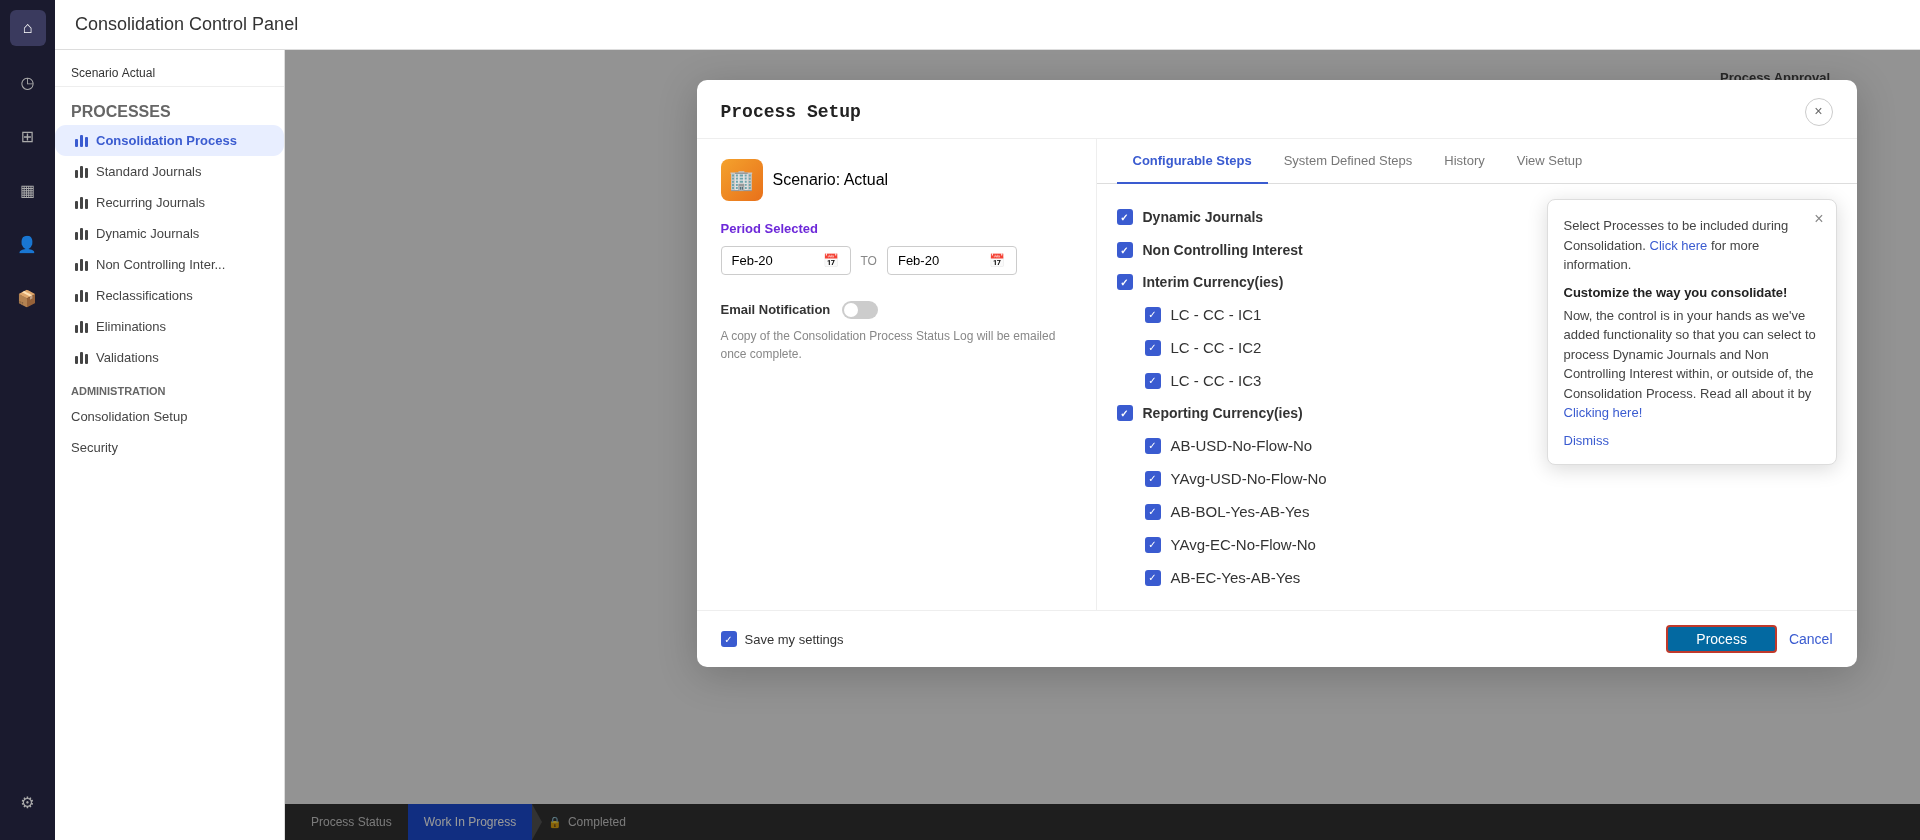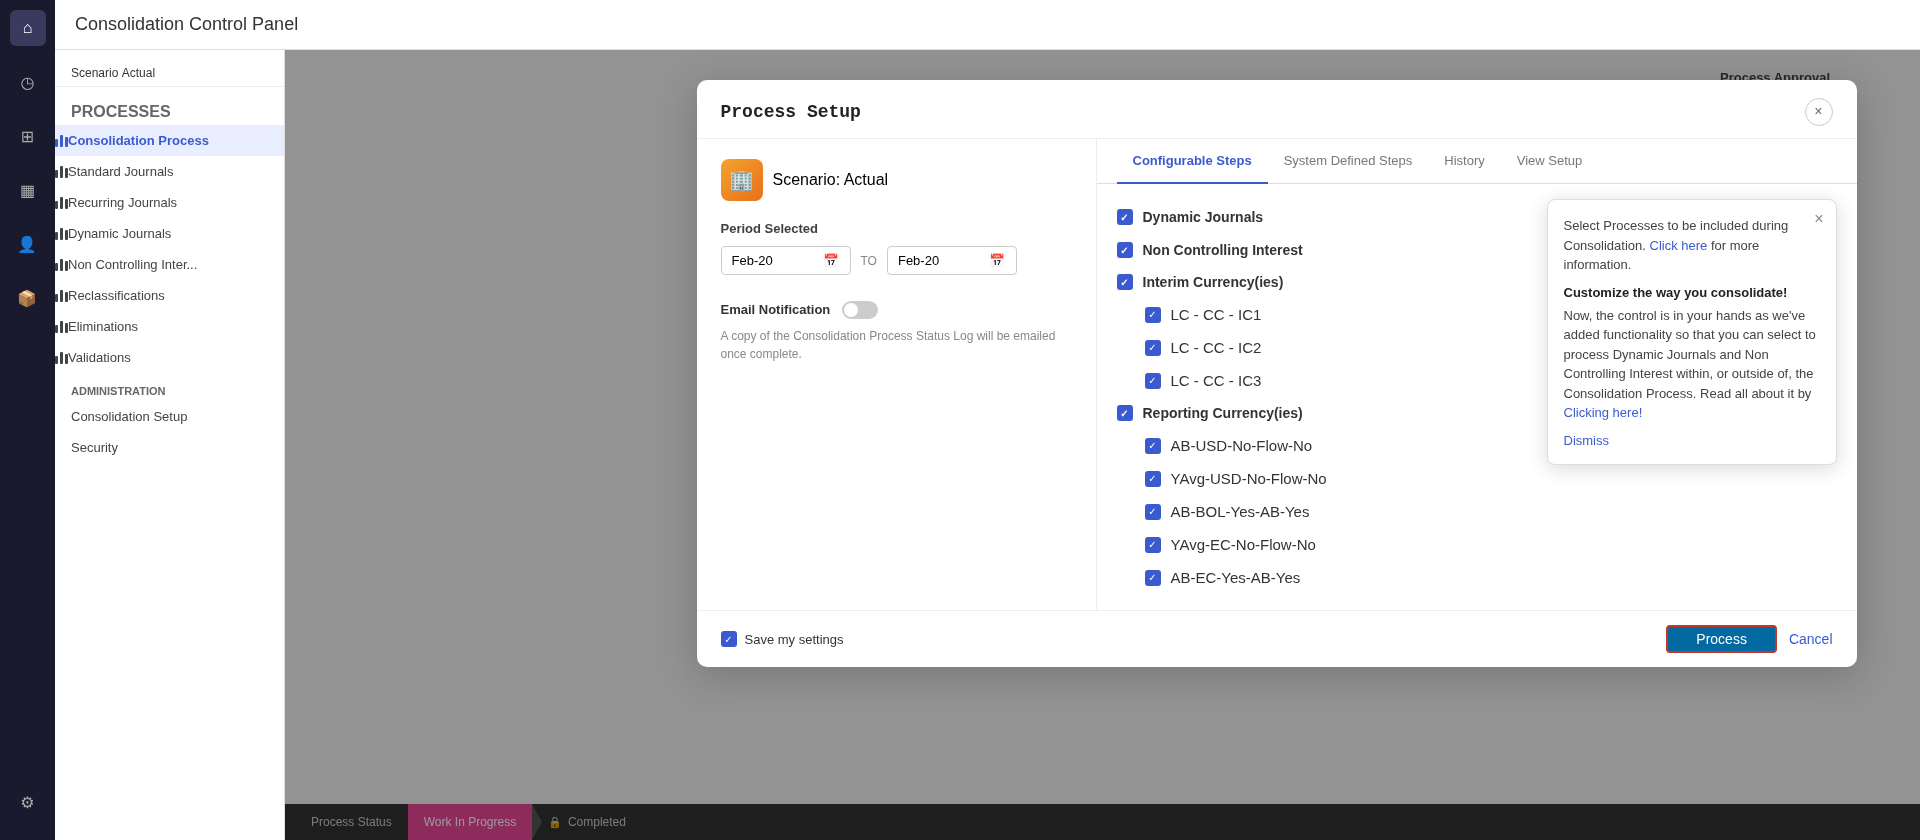--- a/index.html
+++ b/index.html
@@ -73,26 +73,28 @@
     }
     .scenario-bar span { color: #333; font-weight: 500; }
     .nav-section-title {
       padding: 8px 16px 4px;
       font-size: 16px;
       font-weight: 700;
       color: #666;
       text-transform: uppercase;
     }
     .nav-item {
-      padding: 8px 0;
+      padding: 8px 20px;
       font-size: 13px;
       color: #444;
       cursor: pointer;
       display: flex;
       align-items: center;
+      gap: 8px;
+      border-radius: 11px;
     }
     .nav-item.active { background: #e8eeff; color: #3a5bd0; font-weight: 600; }
     .nav-item .bar-icon {
       display: flex;
       gap: 2px;
       align-items: flex-end;
     }
     .nav-item .bar-icon span {
       display: inline-block;
       width: 3px;
@@ -187,21 +189,21 @@
       background: linear-gradient(135deg, #f4a22d, #e8701a);
       border-radius: 8px;
       display: flex; align-items: center; justify-content: center;
       color: #fff;
       font-size: 20px;
     }
     .period-section label {
       display: block;
       font-size: 13px;
       font-weight: 600;
-      color: #404040;
+      color: #6d28d9;
       margin-bottom: 10px;
     }
     .period-row {
       display: flex;
       align-items: center;
       gap: 10px;
     }
     .period-input {
       border: 1px solid #ccc;
       border-radius: 4px;
@@ -386,21 +388,21 @@
     .bottom-tab {
       padding: 0 16px;
       height: 100%;
       display: flex;
       align-items: center;
       font-size: 12px;
       color: #ccc;
       cursor: pointer;
       position: relative;
     }
-    .bottom-tab.active { background: #ec4899; color: #fff; }
+    .bottom-tab.active { background: #1d4ed8; color: #fff; }
     .bottom-tab-arrow {
       position: absolute;
       right: -10px;
       width: 0; height: 0;
       border-top: 18px solid transparent;
       border-bottom: 18px solid transparent;
       border-left: 10px solid #555;
       z-index: 1;
     }
     .bottom-tab .lock-icon { margin-right: 6px; font-size: 11px; }

